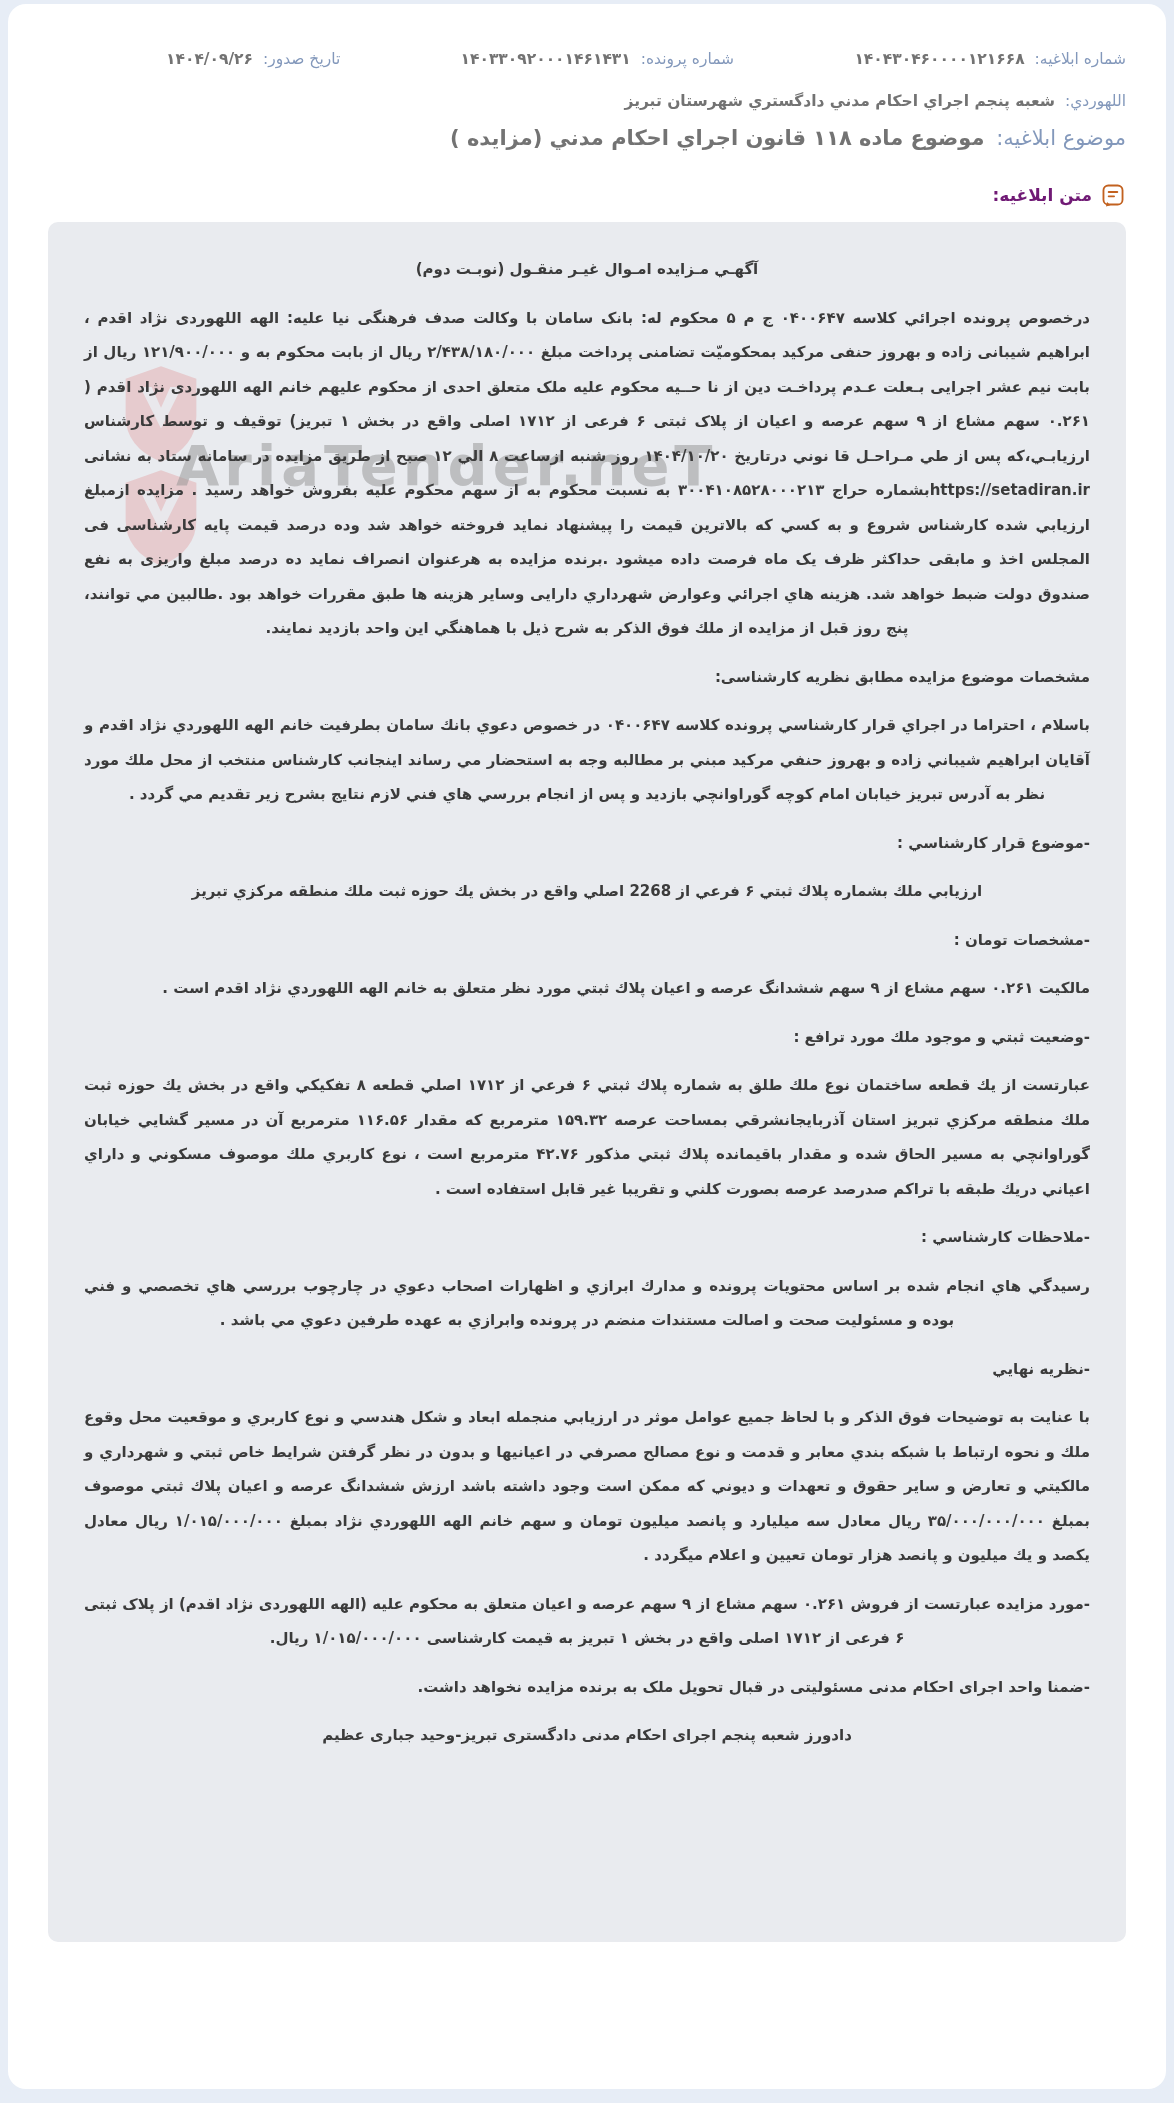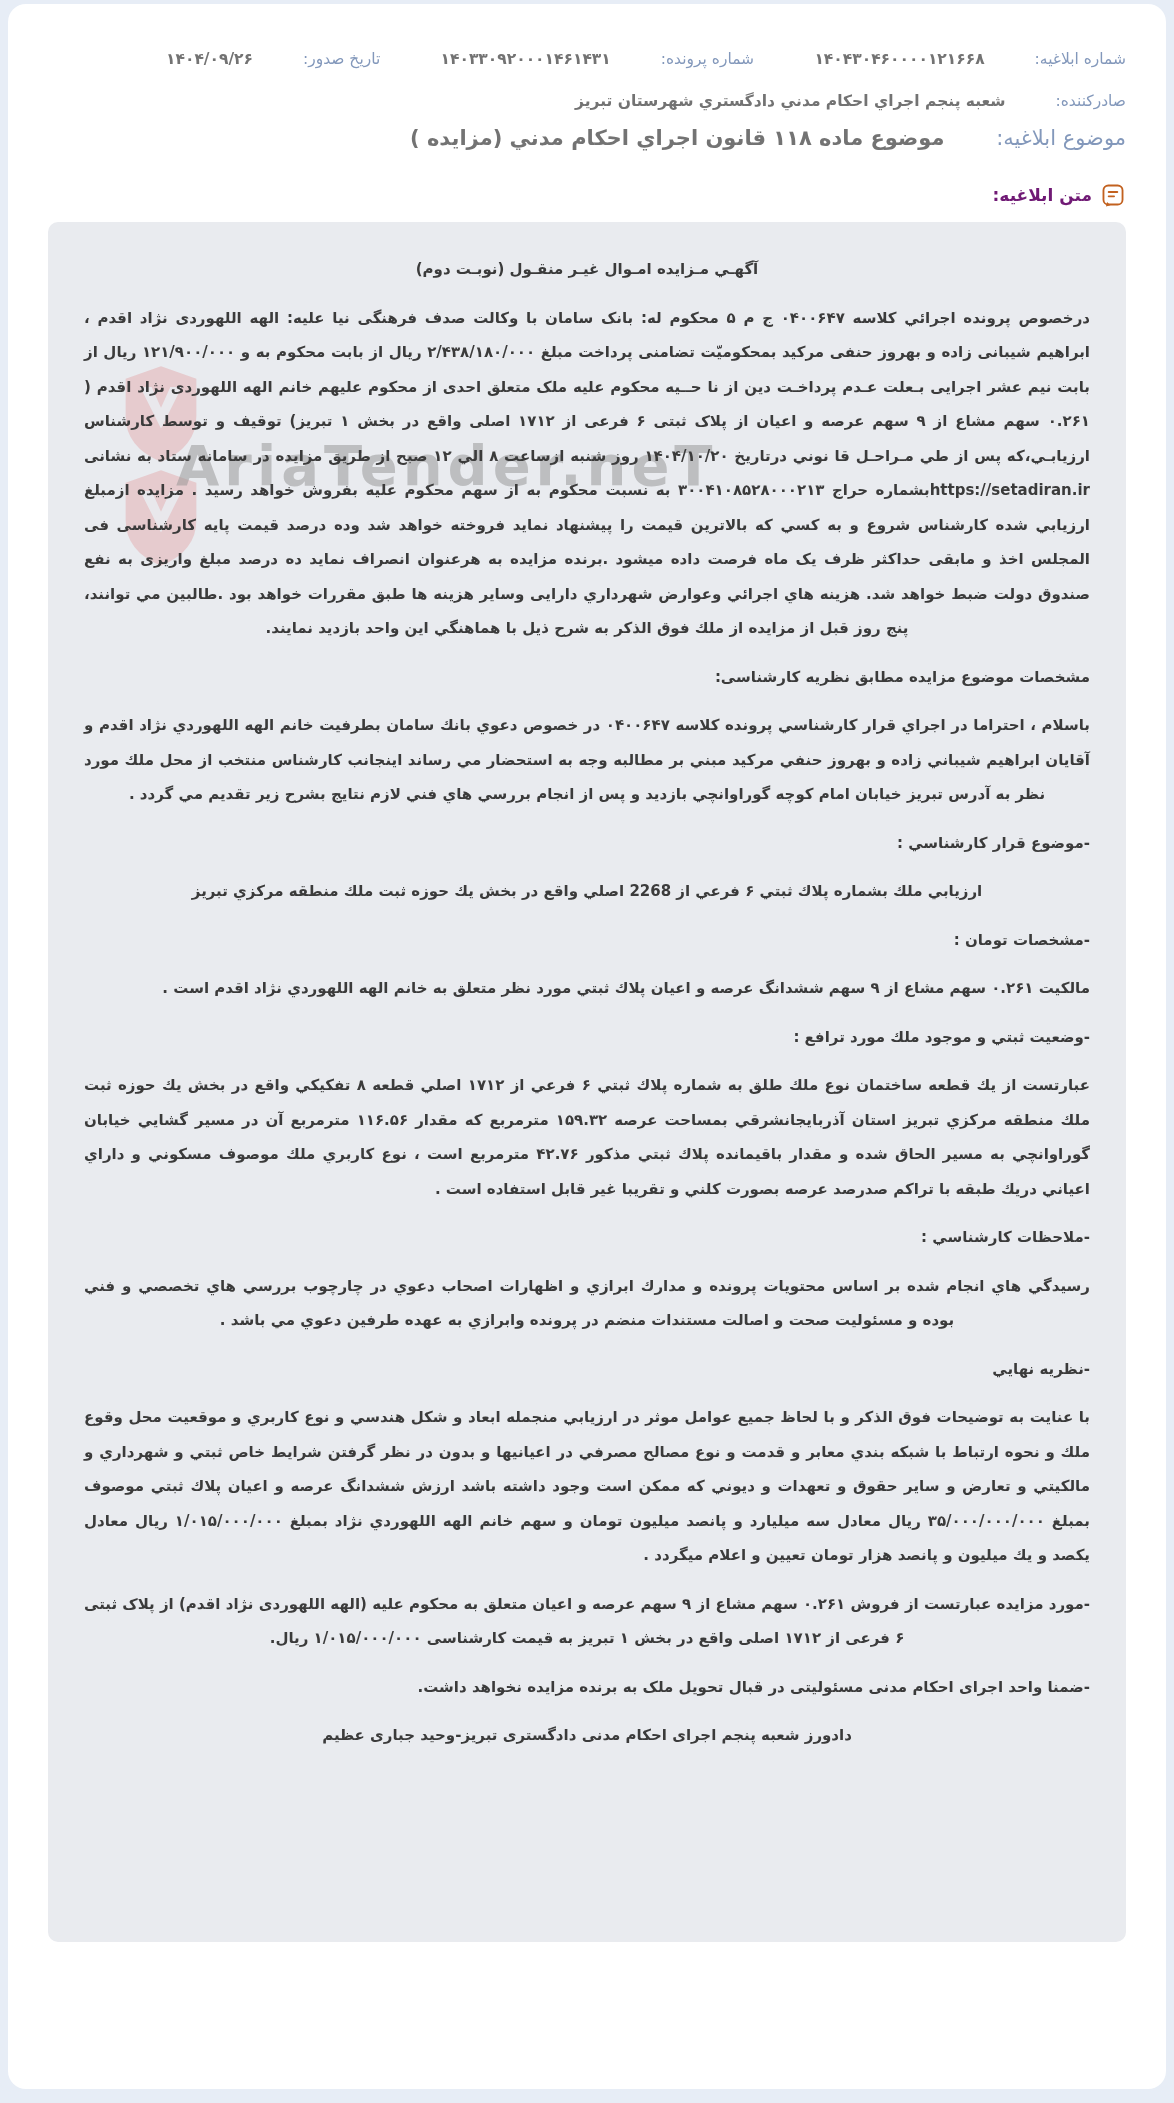--- a/index.html
+++ b/index.html
@@ -24,21 +24,21 @@
   }
   
   .meta-row{
     display:flex;
     justify-content:space-between;
     align-items:baseline;
     padding-left:118px;
     font-size:15.5px;
   }
   .field{white-space:nowrap;}
-  .label{color:#8398bb;margin-left:40px;}
+  .label{color:#8398bb;}
   .value{color:#737373;font-weight:bold;margin-right:5px;}
   .issuer-row{margin-top:24px;font-size:15.5px;}
   .subject-row{margin-top:16px;font-size:21px;}
   
   .section-title{
     margin-top:32px;
     display:flex;
     align-items:center;
     gap:8px;
     color:#701a75;
@@ -105,21 +105,21 @@
         <span class="label">شماره پرونده:</span>
         <span class="value">۱۴۰۳۳۰۹۲۰۰۰۱۴۶۱۴۳۱</span>
       </span>
       <span class="field">
         <span class="label">تاریخ صدور:</span>
         <span class="value">۱۴۰۴/۰۹/۲۶</span>
       </span>
     </div>
 
     <div class="issuer-row">
-      <span class="label">صادرکننده:</span>
+      <span class="label">اللهوردي:</span>
       <span class="value">شعبه پنجم اجراي احکام مدني دادگستري شهرستان تبریز</span>
     </div>
 
     <div class="subject-row">
       <span class="label">موضوع ابلاغیه:</span>
       <span class="value">موضوع ماده ۱۱۸ قانون اجراي احکام مدني (مزایده )</span>
     </div>
 
     <div class="section-title">
       <span style="display:inline-flex;">

